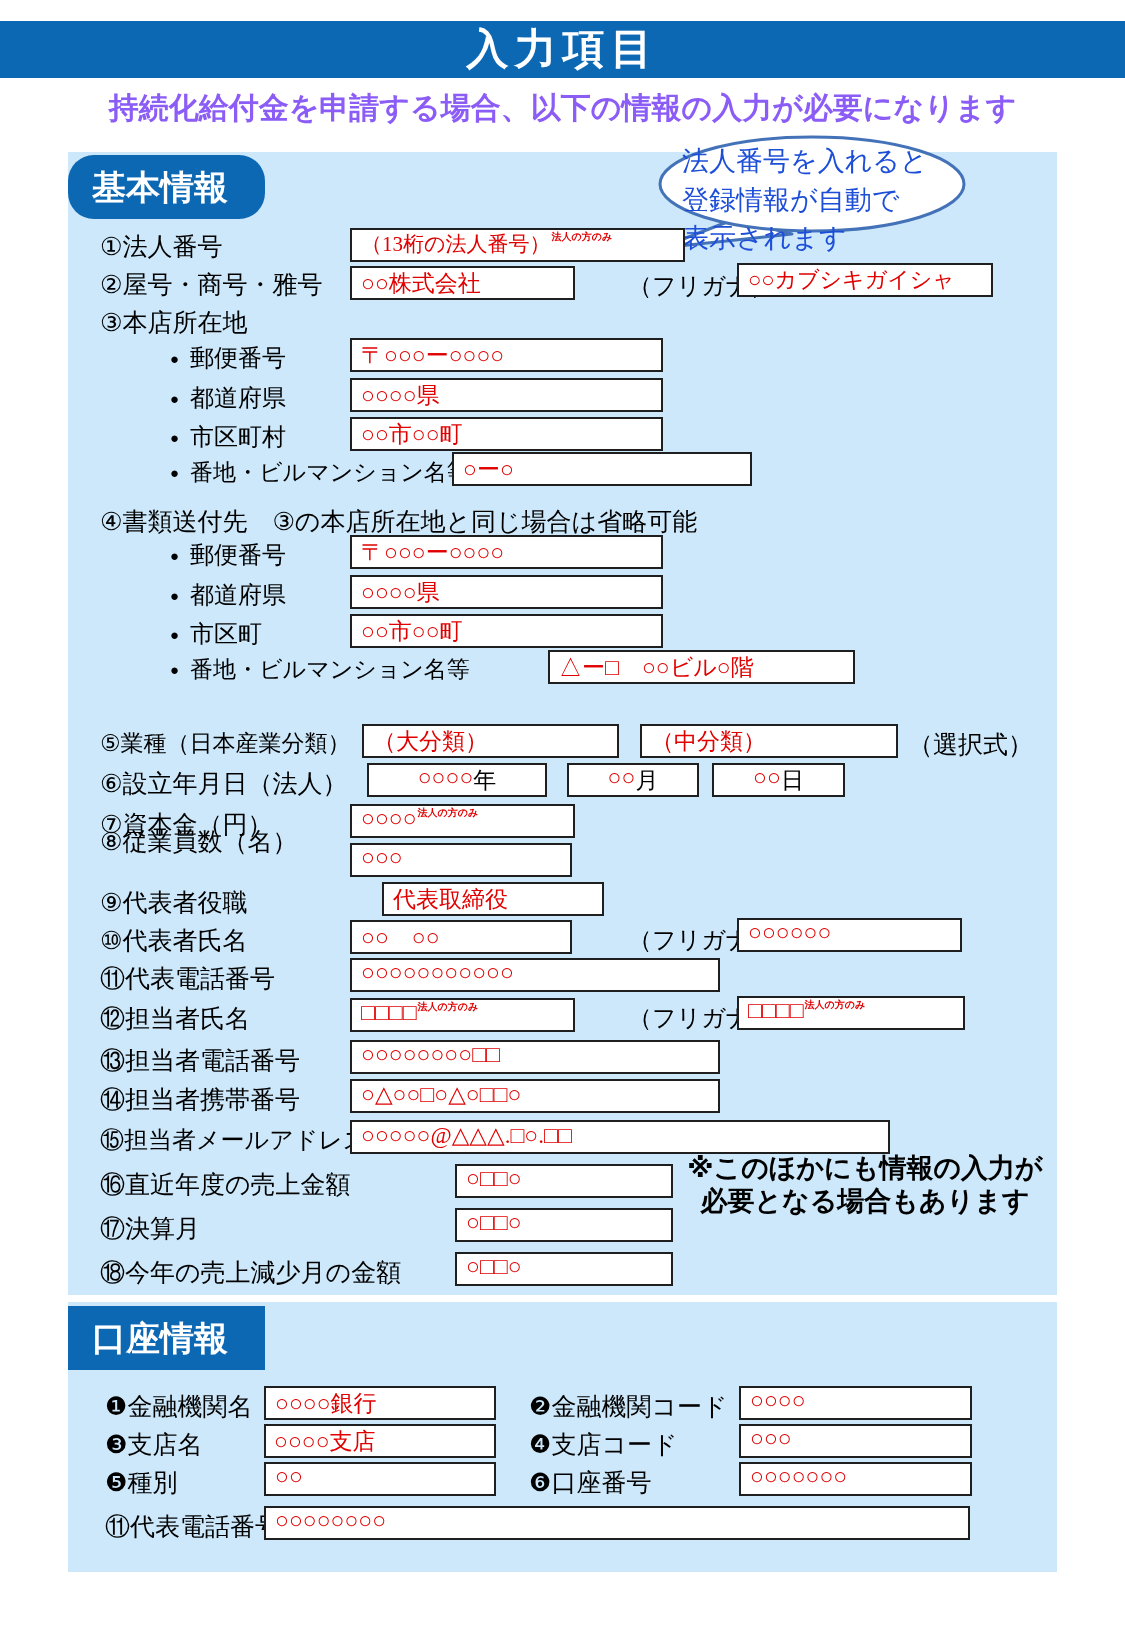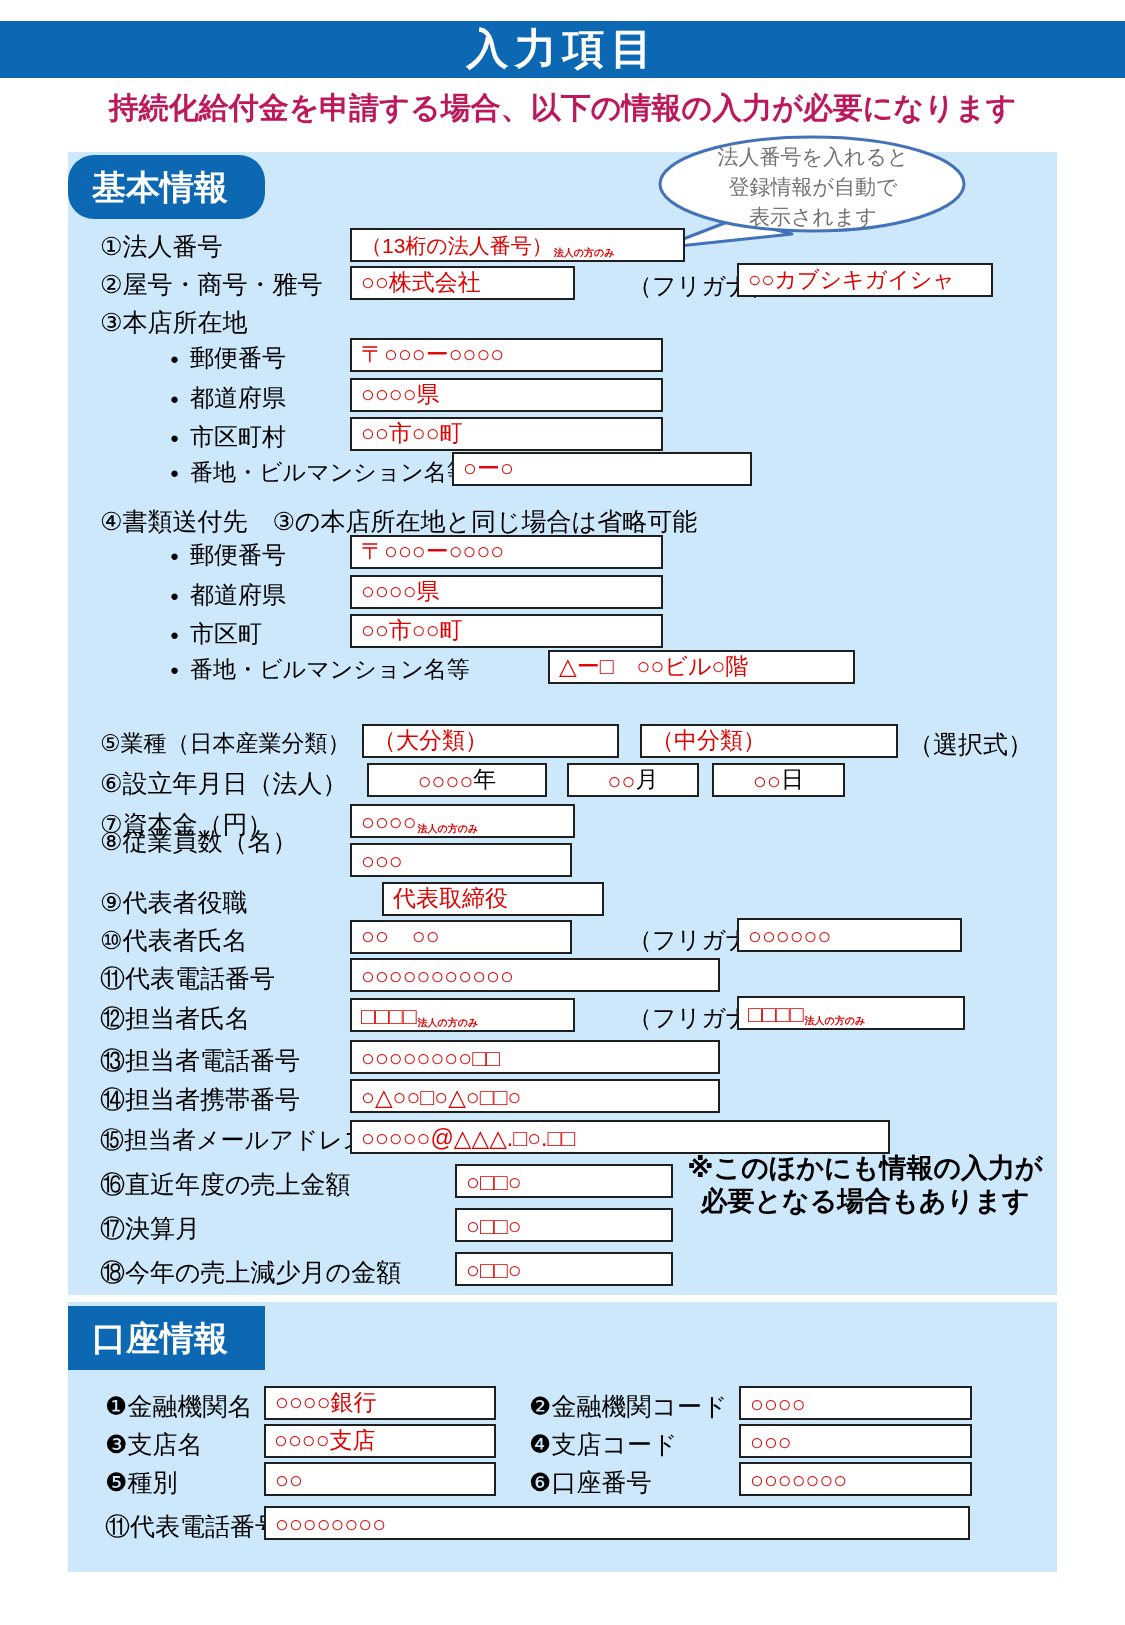--- a/index.html
+++ b/index.html
@@ -3,51 +3,51 @@
 <meta charset="utf-8">
 <style>
   * { box-sizing: border-box; }
   body { margin: 0; background: #ffffff; font-family: "Liberation Sans", "DejaVu Sans", sans-serif; }
   .page { position: relative; width: 1125px; height: 1625px; background: #fff; overflow: hidden; }
 
   .banner { position: absolute; left: 0; top: 21px; width: 1125px; height: 57px;
             background: #0d68b4; color: #fff; font-size: 42px; font-weight: bold;
             text-align: center; line-height: 56px; letter-spacing: 6px; }
   .subtitle { position: absolute; left: 0; top: 88px; width: 1125px; text-align: center;
-              font-size: 30px; font-weight: bold; color: #be185d; }
+              font-size: 30px; font-weight: bold; color: #8b5cf6; }
 
   .panel { position: absolute; background: #cde8fa; }
   #panel-basic { left: 68px; top: 152px; width: 989px; height: 1143px; }
   #panel-account { left: 68px; top: 1302px; width: 989px; height: 270px; }
 
   .sec-header { position: absolute; background: #0d68b4; color: #fff; font-size: 34px;
                 font-weight: bold; width: 197px; height: 64px; line-height: 64px;
                 padding-left: 24px; z-index: 2; }
 
   .lbl { position: absolute; font-size: 25px; color: #000; white-space: nowrap; z-index: 2; }
   .lbl.sm { font-size: 23px; }
   .sub { display: flex; align-items: center; gap: 11px; font-size: 24px; }
   .bullet { font-size: 15px; }
 
   .box { position: absolute; background: #fff; border: 2px solid #1f1f1f; height: 34px;
-         display: flex; align-items: flex-end; padding: 0 9px; color: #e00000;
-         font-size: 23px; white-space: nowrap; z-index: 3; }
+         display: flex; align-items: flex-start; padding: 0 9px; color: #e00000;
+         font-size: 23px; white-space: nowrap; z-index: 3; font-family: Liberation Serif, serif; }
   .box .small { font-size: 10px; font-weight: bold; margin-left: 1px; }
   .box .unit { color: #000; }
   .box.center { justify-content: center; }
 
   .kanalbl { position: absolute; font-size: 24px; color: #000; white-space: nowrap; z-index: 2; }
 
   .note { position: absolute; left: 680px; top: 1152px; width: 370px; text-align: center;
           font-size: 27px; font-weight: bold; color: #000; line-height: 1.22; z-index: 2; }
 
   .bubble { position: absolute; left: 640px; top: 134px; width: 330px; height: 118px; z-index: 1; }
   .bubble svg { position: absolute; left: 0; top: 0; }
-  .bubble-text { position: absolute; left: 42px; top: 8px; width: 262px; text-align: center;
-                 font-size: 21px; line-height: 1.43; color: #737373; }
+  .bubble-text { position: absolute; left: 42px; top: 8px; width: 262px; text-align: left;
+                 font-size: 27px; line-height: 1.43; color: #1d4ed8; }
 </style>
 </head>
 <body>
 
 <div class="page">
 
   <div class="banner">入力項目</div>
   <div class="subtitle">持続化給付金を申請する場合、以下の情報の入力が必要になります</div>
 
   <div class="panel" id="panel-basic"></div>

